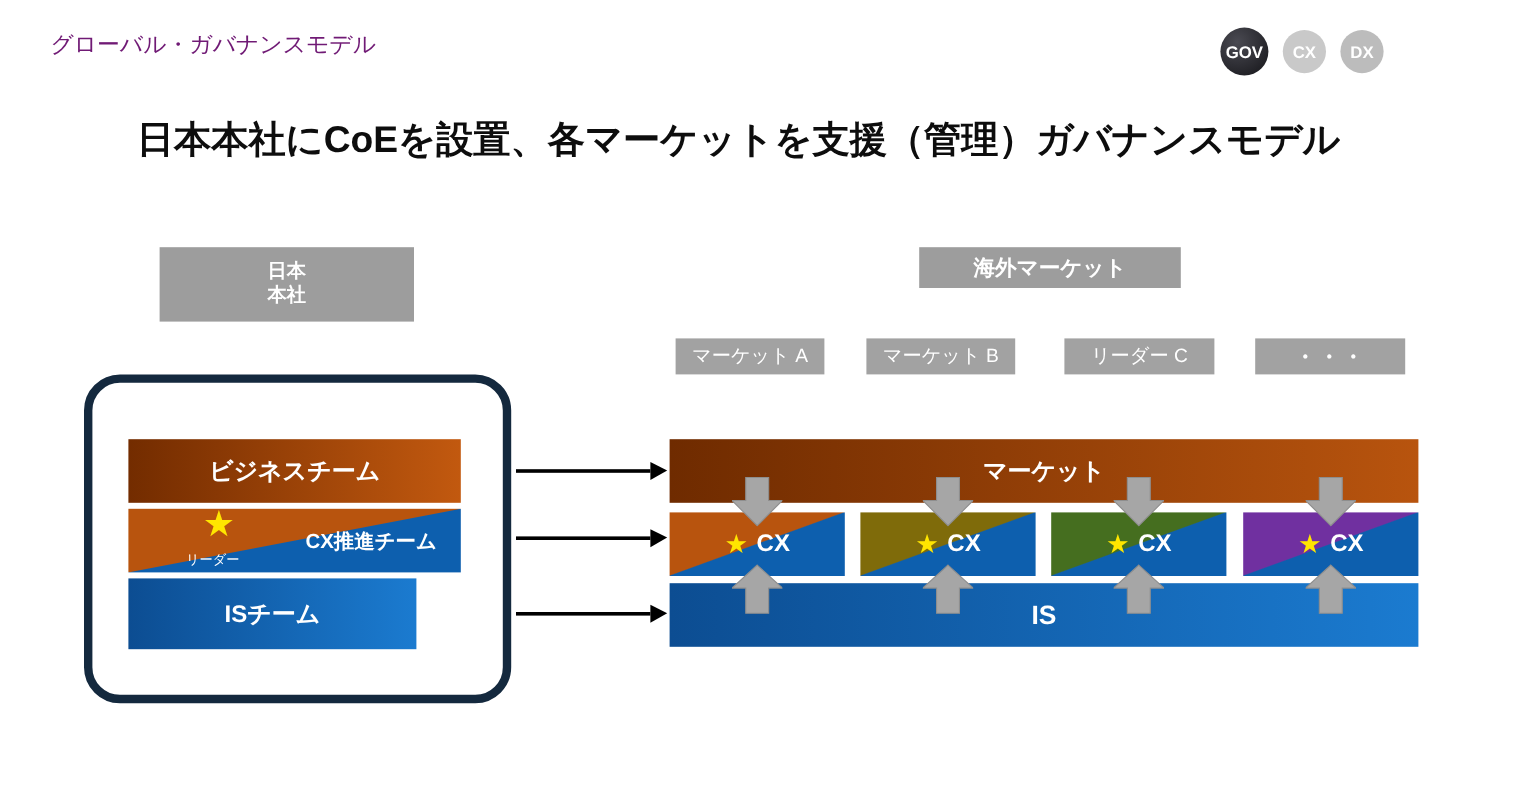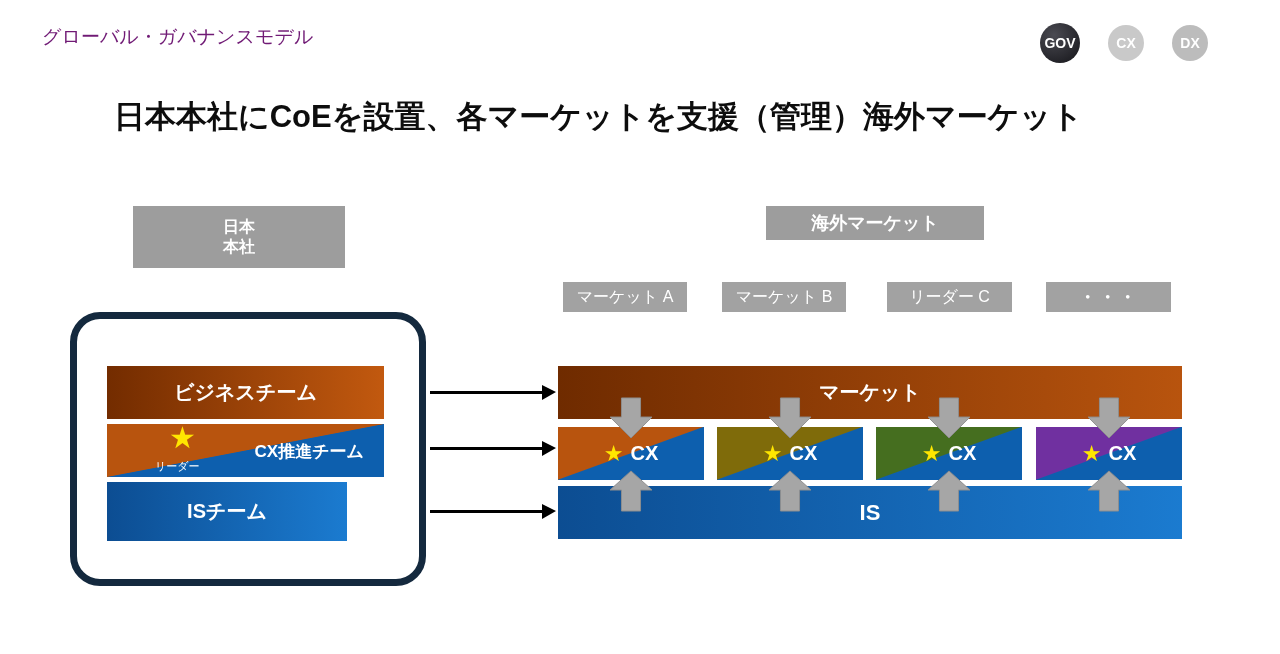--- a/index.html
+++ b/index.html
@@ -1,21 +1,21 @@
 <!DOCTYPE html>
 <html><head>
 <meta charset="utf-8">
 <style>
   * { margin:0; padding:0; box-sizing:border-box; }
   body { background:#e9e9e9; font-family:"Liberation Sans","DejaVu Sans",sans-serif; }
   .slide { position:relative; width:1280px; height:654px; background:#ffffff; overflow:hidden; }
 
   .page-title { position:absolute; left:42px; top:24px; font-size:19px; font-weight:normal; color:#701a75; }
 
-  .badges { position:absolute; left:1040px; top:23px; display:flex; align-items:center; gap:28px; }
+  .badges { position:absolute; left:1017px; top:23px; display:flex; align-items:center; gap:12px; }
   .badge { border-radius:50%; display:flex; align-items:center; justify-content:center;
            color:#fff; font-weight:bold; font-size:14px; }
   .badge-gov { width:40px; height:40px; background:radial-gradient(circle at 35% 30%, #4a4a52, #141418); }
   .badge-cx  { width:36px; height:36px; background:#c9c9c9; }
   .badge-dx  { width:36px; height:36px; background:#bcbcbc; }
 
   .headline { position:absolute; left:114px; top:96px; font-size:31px; font-weight:bold; color:#0d0d0d; }
 
   .gray-box { position:absolute; background:#9d9d9d; color:#fff; font-weight:bold;
               display:flex; align-items:center; justify-content:center; text-align:center; }
@@ -87,21 +87,21 @@
 <div class="slide">
 
   <div class="page-title">グローバル・ガバナンスモデル</div>
 
   <div class="badges">
     <div class="badge badge-gov">GOV</div>
     <div class="badge badge-cx">CX</div>
     <div class="badge badge-dx">DX</div>
   </div>
 
-  <div class="headline">日本本社にCoEを設置、各マーケットを支援（管理）海外マーケット</div>
+  <div class="headline">日本本社にCoEを設置、各マーケットを支援（管理）ガバナンスモデル</div>
 
   <div class="gray-box hq-box">
     <span>日本</span>
     <span>本社</span>
   </div>
 
   <div class="gray-box overseas-box">海外マーケット</div>
 
   <div class="market-box mk-b">マーケット B</div>
   <div class="market-box mk-a">マーケット A</div>

